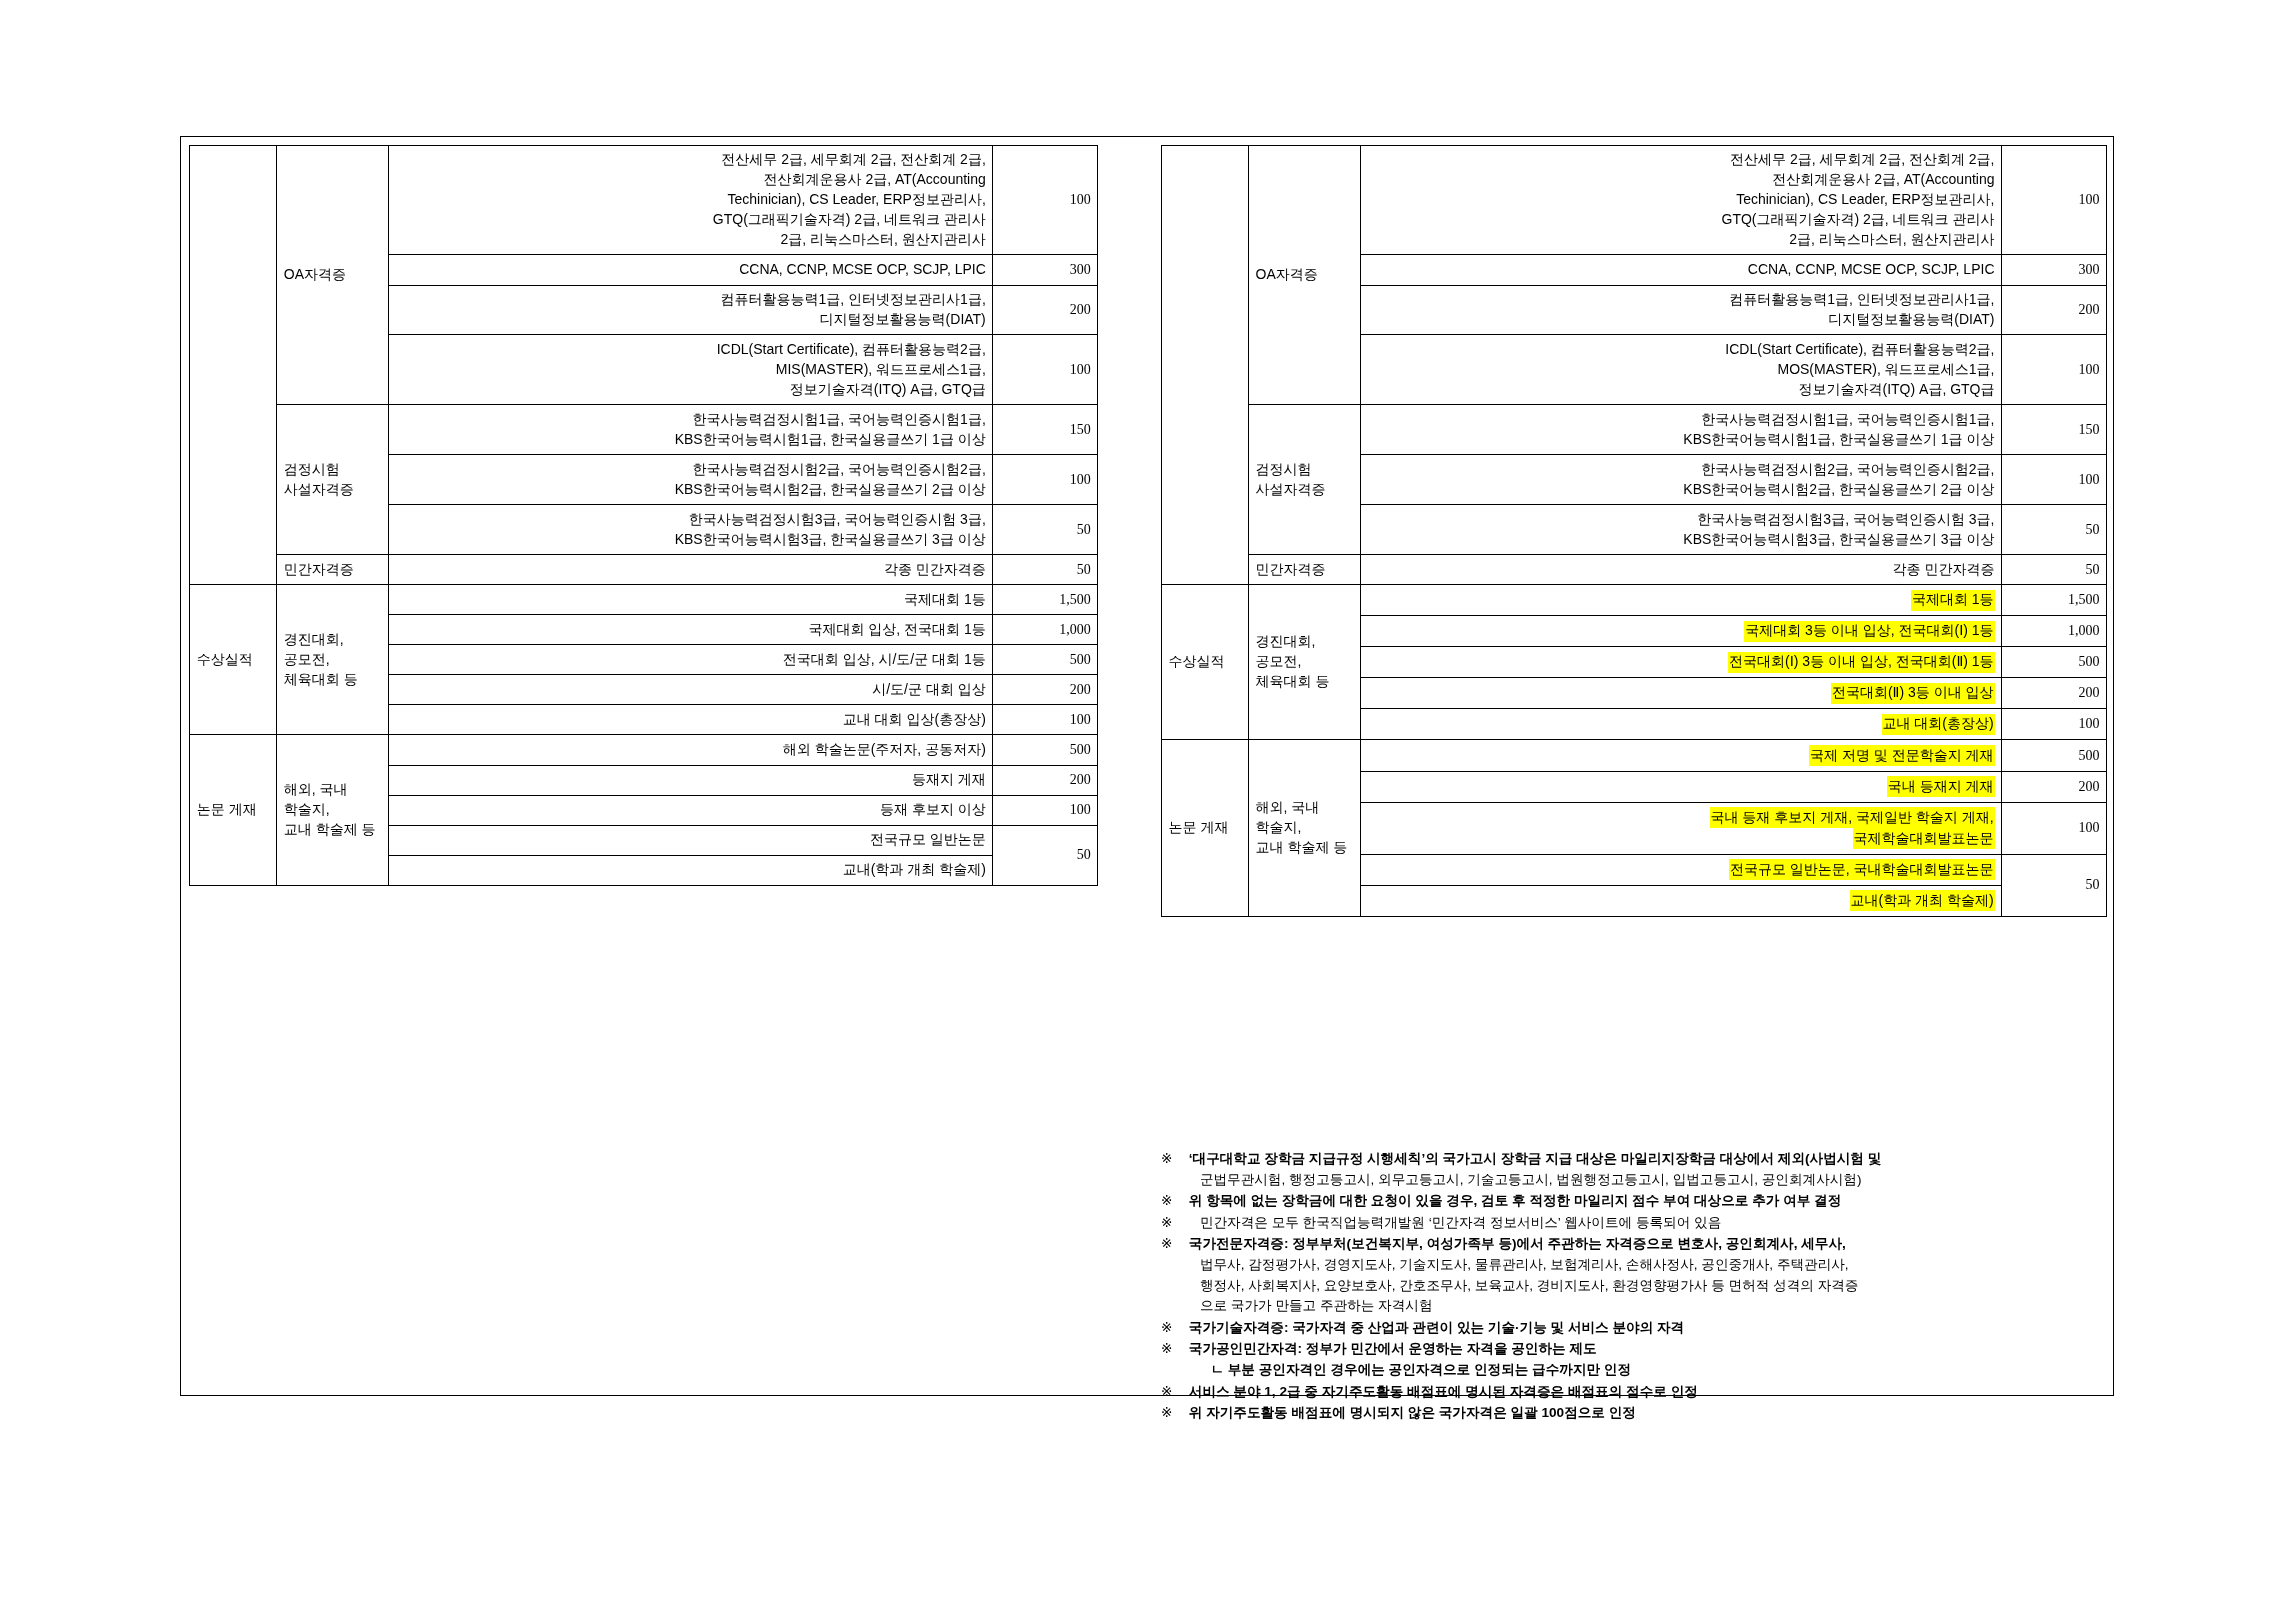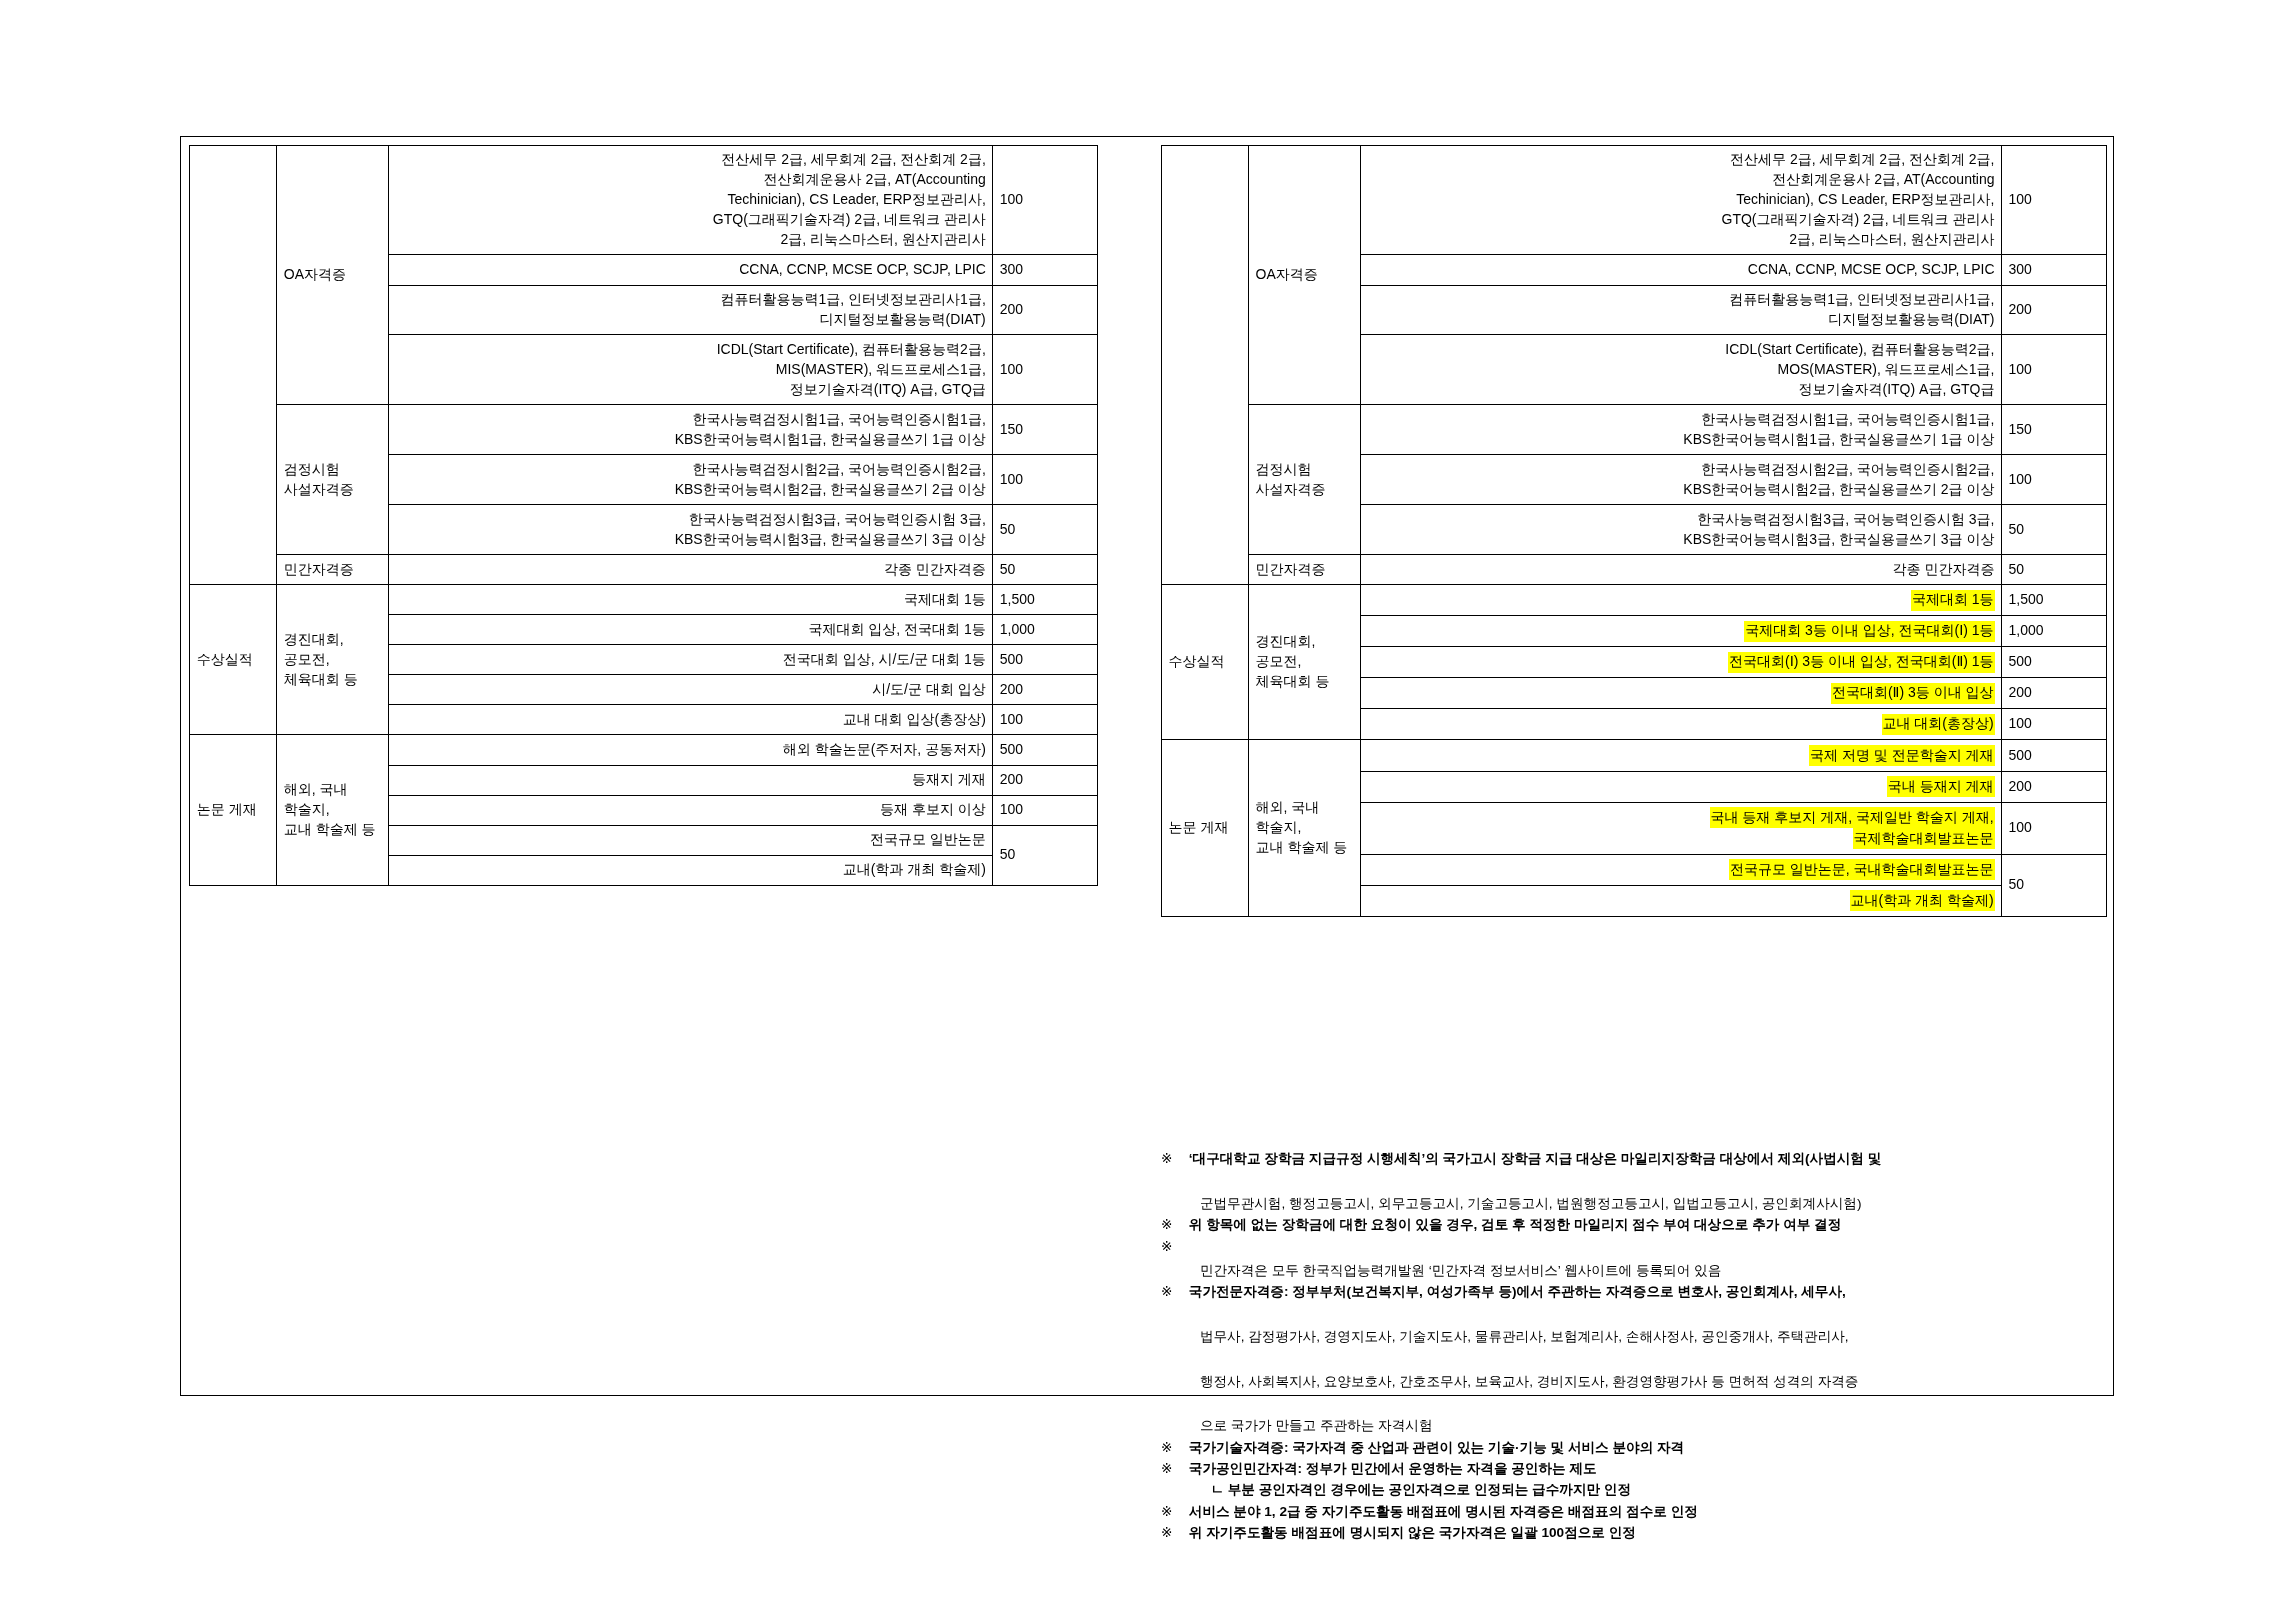--- a/index.html
+++ b/index.html
@@ -51,21 +51,22 @@
     text-align: left;
   }
   td.sub {
     text-align: left;
     padding-left: 10.2px;
   }
   td.desc {
     text-align: right;
   }
   td.pts {
-    text-align: left;
+    text-align: right;
+    font-family: Liberation Serif, serif;
   }
   .hl {
     background: #ffff00;
     display: inline-block;
     padding: 0.5px 0.9px;
   }
   .col-cat { width: 87px; }
   .col-sub { width: 112px; }
   .col-desc { width: auto; }
   .col-pts { width: 105px; }
@@ -83,21 +84,21 @@
     margin-bottom: 0.9px;
   }
   .note .mark {
     flex: 0 0 auto;
     width: 20.4px;
   }
   .note .body {
     flex: 1 1 auto;
     word-break: keep-all;
   }
-  .note .body .ind1 { display: block; padding-left: 18.5px; margin-top: 24px; }
+  .note .body .ind1 { display: block; padding-left: 18.5px; }
   .note .body .ind2 { display: block; padding-left: 29px; font-weight: bold; }
   .note .body .ind3 { display: block; padding-left: 7.4px; font-weight: bold; }
 </style>
 </head>
 <body>
 
 <div id="page">
   <div id="outer-frame">
 
     <div class="panel" id="left-panel">

